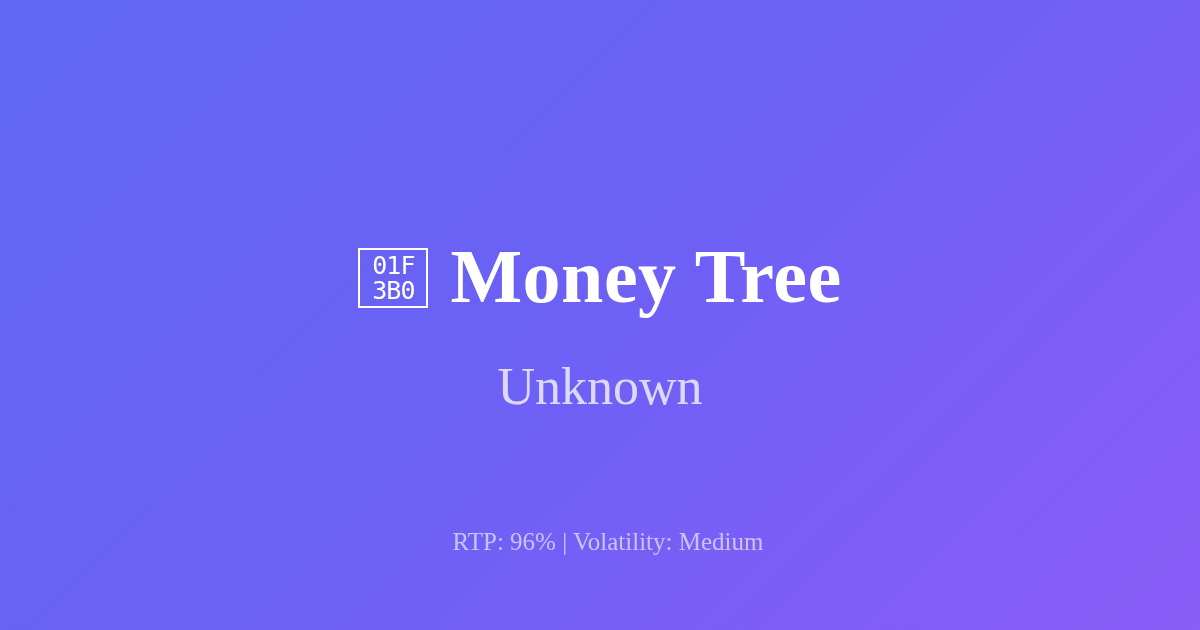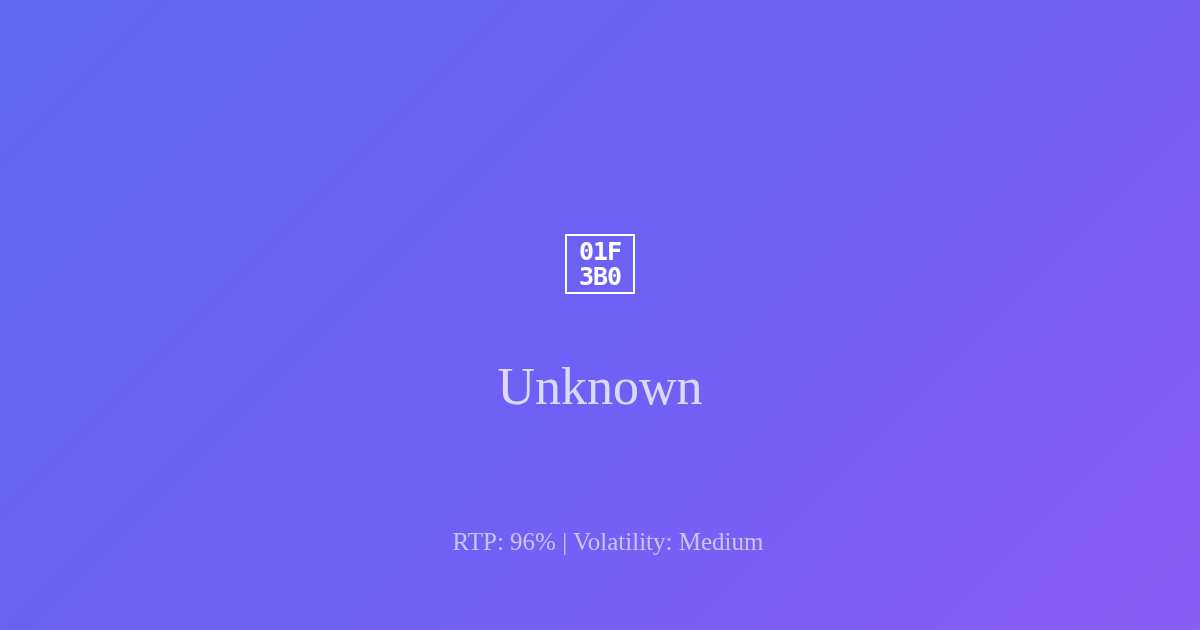--- a/index.html
+++ b/index.html
@@ -64,21 +64,21 @@
     flex-direction: column;
     align-items: center;
     justify-content: center;
     width: 70px;
     height: 60px;
     border: 2px solid #ffffff;
     padding: 3px 2px;
     font-family: "DejaVu Sans Mono", "Liberation Mono", monospace;
     font-size: 25px;
     line-height: 25px;
-    font-weight: bold;
+    font-weight: normal;
     color: #ffffff;
     letter-spacing: -1px;
     flex: 0 0 auto;
     transform: translateY(2px);
   }
   .tofu-glyph .tofu-line {
     display: block;
     height: 25px;
   }
 
@@ -119,20 +119,21 @@
 
 <div class="og-card">
 
   <div class="title-row">
 
     <div class="game-title">
       <span class="tofu-glyph">
         <span class="tofu-line">01F</span>
         <span class="tofu-line">3B0</span>
       </span>
+      <span class="title-text">Money Tree</span>
     </div>
 
     <div class="game-subtitle">Unknown</div>
 
     <div class="game-meta">RTP: 96% | Volatility: Medium</div>
 
   </div>
 
 </div>
 

